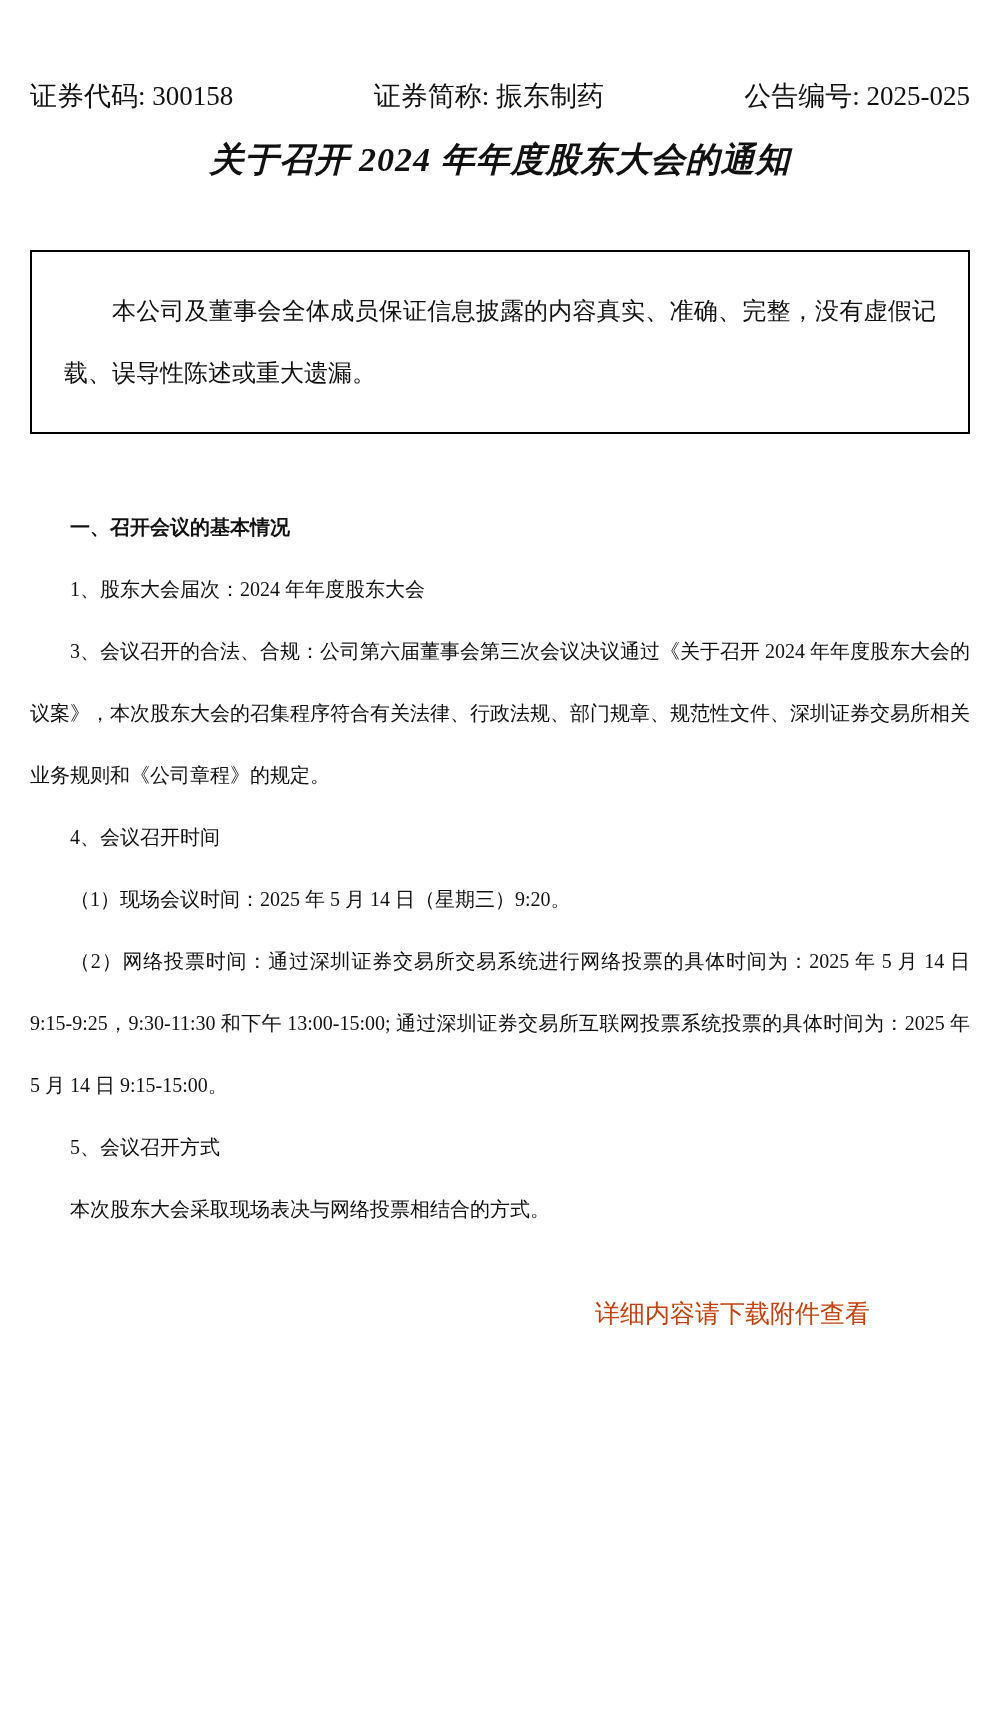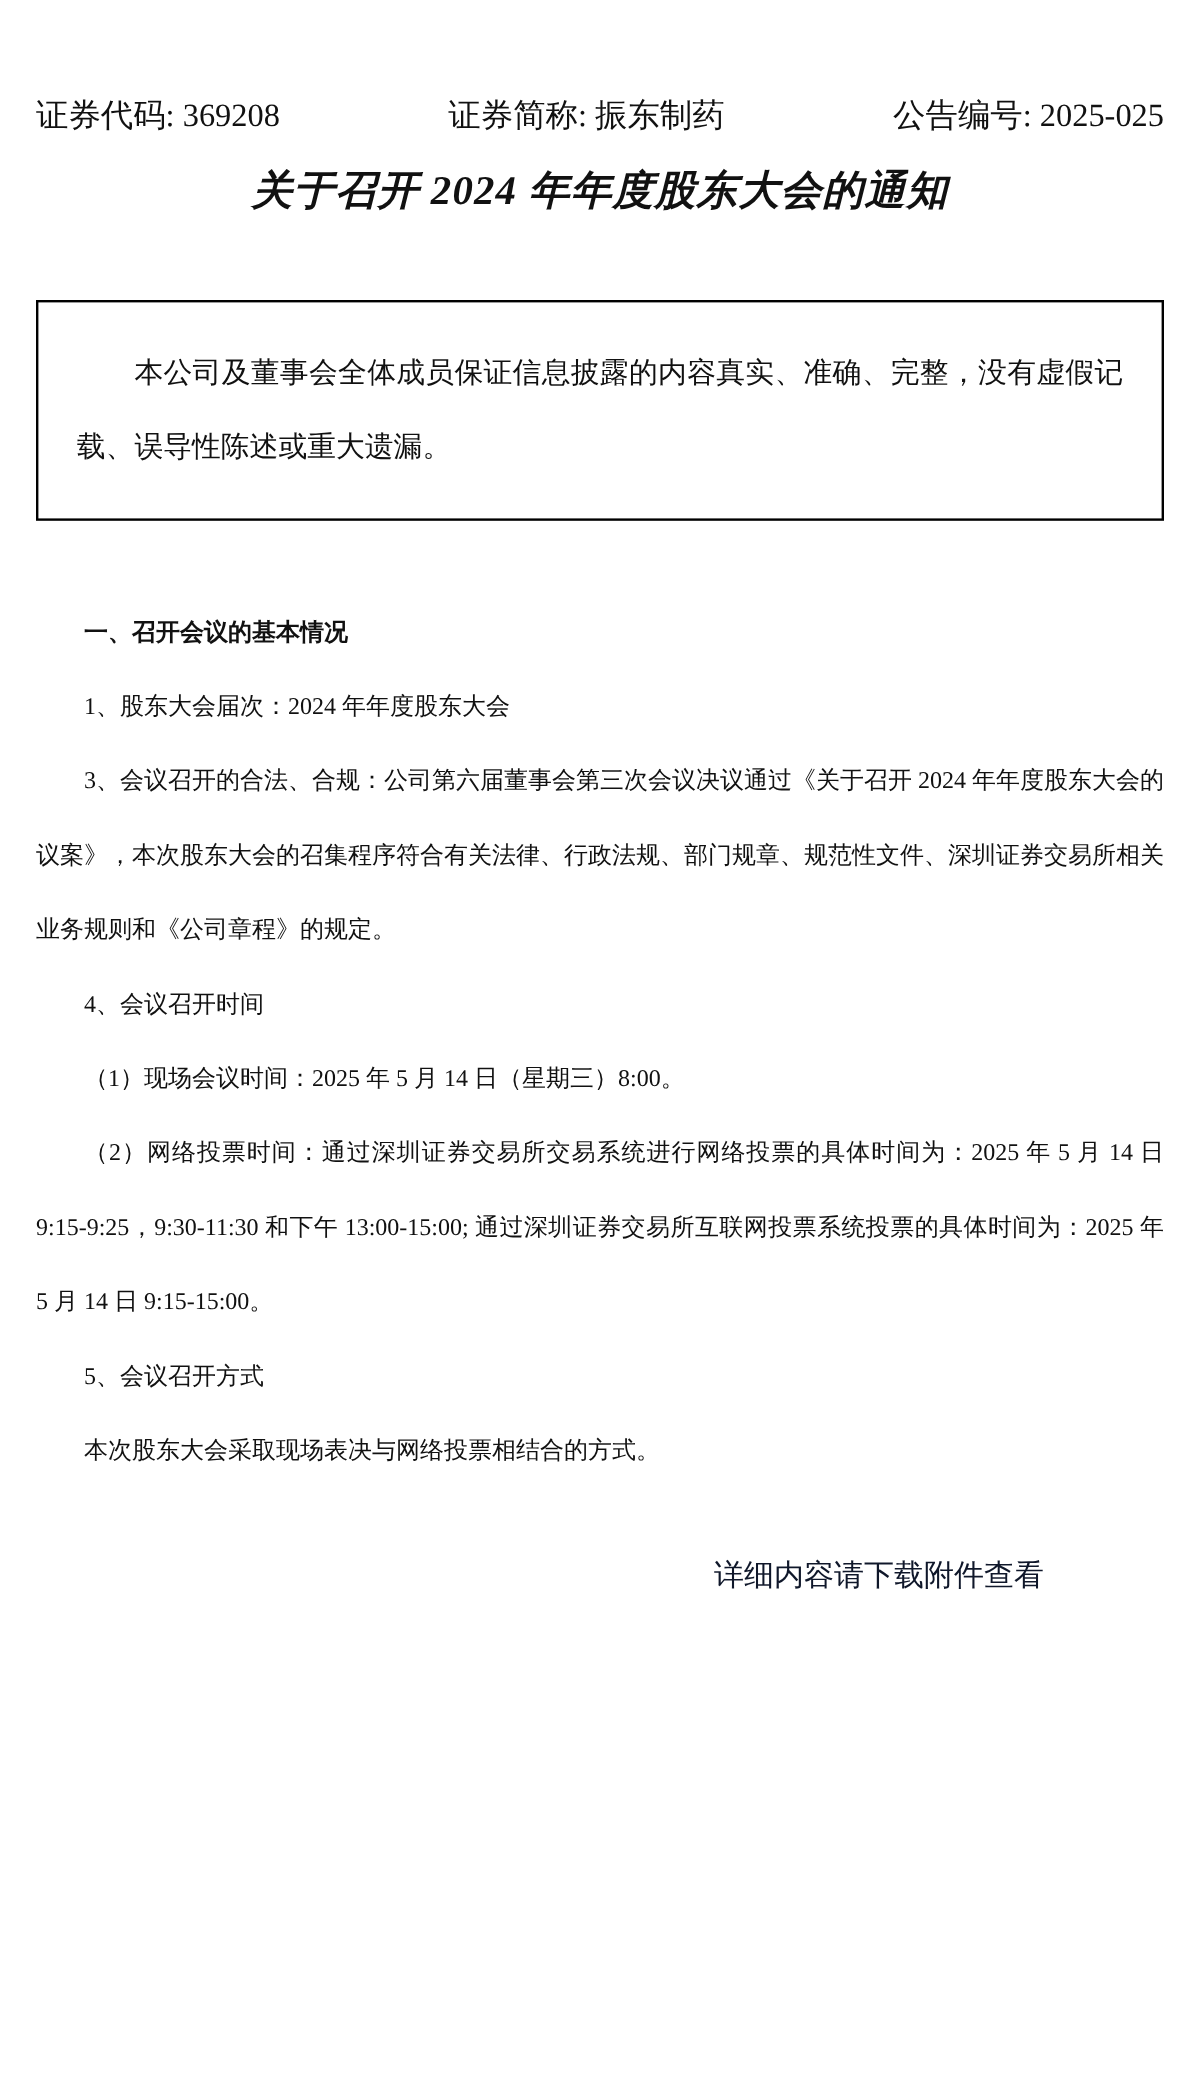--- a/index.html
+++ b/index.html
@@ -71,49 +71,49 @@
   }
   
   .doc-footer {
     margin-top: 55px;
     text-align: right;
     padding-right: 100px;
     font-size: 25px;
     line-height: 36px;
   }
   .attachment-link {
-    color: #0f172a;
+    color: #c2410c;
     text-decoration: none;
     cursor: pointer;
     font-family: "Liberation Sans", "DejaVu Sans", sans-serif;
   }
 </style>
 </head>
 <body>
 
 <div class="page">
 
   <div class="doc-header">
-    <span>证券代码: 369208</span>
+    <span>证券代码: 300158</span>
     <span>证券简称: 振东制药</span>
     <span>公告编号: 2025-025</span>
   </div>
 
   <div class="doc-title subject">关于召开 2024 年年度股东大会的通知</div>
 
   <div class="disclaimer-box">
     <p>本公司及董事会全体成员保证信息披露的内容真实、准确、完整，没有虚假记载、误导性陈述或重大遗漏。</p>
   </div>
 
   <div class="body-content">
       <p class="section-heading">一、召开会议的基本情况</p>
       <p class="body-paragraph">1、股东大会届次：2024 年年度股东大会</p>
       <p class="body-paragraph">3、会议召开的合法、合规：公司第六届董事会第三次会议决议通过《关于召开 2024 年年度股东大会的议案》，本次股东大会的召集程序符合有关法律、行政法规、部门规章、规范性文件、深圳证券交易所相关业务规则和《公司章程》的规定。</p>
       <p class="body-paragraph">4、会议召开时间</p>
-      <p class="body-paragraph">（1）现场会议时间：2025 年 5 月 14 日（星期三）8:00。</p>
+      <p class="body-paragraph">（1）现场会议时间：2025 年 5 月 14 日（星期三）9:20。</p>
       <p class="body-paragraph">（2）网络投票时间：通过深圳证券交易所交易系统进行网络投票的具体时间为：2025 年 5 月 14 日 9:15-9:25，9:30-11:30 和下午 13:00-15:00; 通过深圳证券交易所互联网投票系统投票的具体时间为：2025 年 5 月 14 日 9:15-15:00。</p>
       <p class="body-paragraph">5、会议召开方式</p>
       <p class="body-paragraph">本次股东大会采取现场表决与网络投票相结合的方式。</p>
     </div>
 
   <div class="doc-footer">
     <span class="attachment-link">详细内容请下载附件查看</span>
   </div>
 
 </div>

